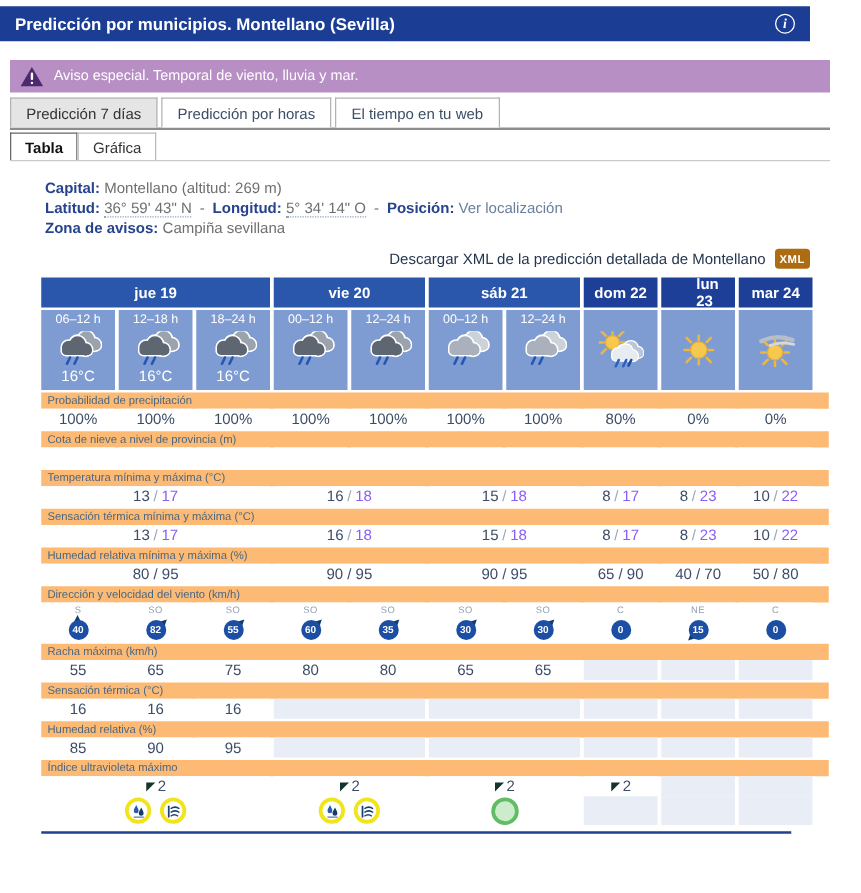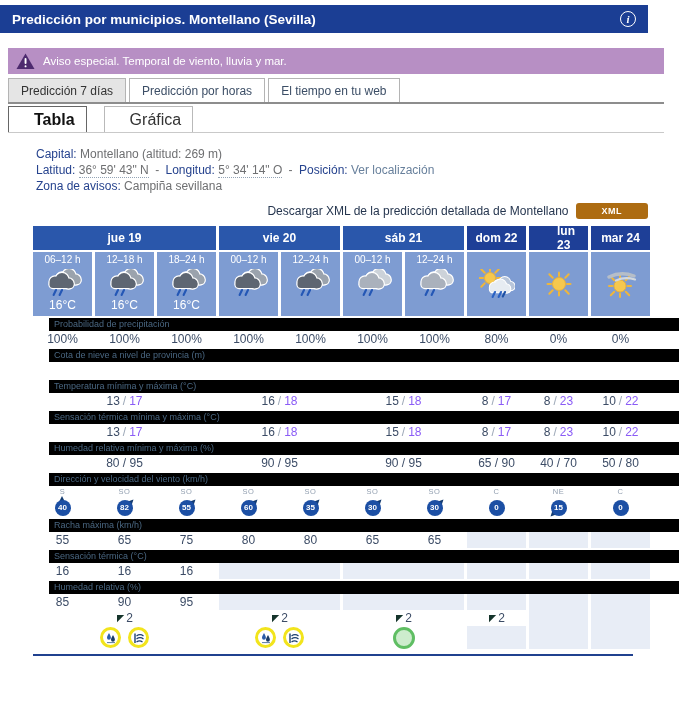--- a/index.html
+++ b/index.html
@@ -28,59 +28,59 @@
   }
   
   .tabs { margin:4px 0 0 8px; width:656px; display:flex; border-bottom:2px solid #8d8d8d; }
   .tab {
     font-size:12px; padding:5px 12px 4px 12px; border:1px solid #b4b4b4; border-bottom:none;
     margin-right:3px; background:#fff; color:#3c4e66; cursor:pointer; white-space:nowrap;
   }
   .tab.active { background:#e5e5e5; color:#333; }
   .subtabs { margin:2px 0 0 8px; width:656px; display:flex; border-bottom:1px solid #c9c9c9; }
   .subtab {
-    font-size:16px; padding:4px 11px 3px 25px; border:1px solid #b9b9b9; border-bottom:none;
-    background:#fff; color:#333; cursor:pointer; margin-right:17px;
+    font-size:12px; padding:4px 11px 3px 11px; border:1px solid #b9b9b9; border-bottom:none;
+    background:#fff; color:#333; cursor:pointer; margin-right:0;
   }
   .subtab.active { font-weight:bold; border-color:#666; color:#111; }
   
   .info { margin:13px 0 0 36px; font-size:12px; color:#6e6f71; line-height:16px; }
-  .info .lbl { color:#26438e; font-weight:normal; }
+  .info .lbl { color:#26438e; font-weight:bold; }
   .coord { border-bottom:1px dotted #93a3b5; }
   .loclink { color:#68809c; cursor:pointer; }
   .sep { padding:0 3px; }
   
   .xmlrow {
     width:648px; margin-top:9px; display:flex; justify-content:flex-end; align-items:center;
     gap:7px; font-size:12px; color:#26364f;
   }
   .xmlbtn {
     background:#ad6c12; color:#fff; font-size:9px; font-weight:bold;
-    padding:3px 26px; border-radius:3px; cursor:pointer; letter-spacing:0.5px;
+    padding:3px 4px; border-radius:3px; cursor:pointer; letter-spacing:0.5px;
   }
   
   .ftable { margin:7px 0 0 33px; width:630px; }
   .fgrid { display:grid; grid-template-columns:repeat(10,59px); column-gap:3px; width:617px; }
   .dayrow { }
   .dayhdr {
     height:24px; color:#fff; font-size:12px; font-weight:bold;
     display:flex; align-items:center; justify-content:center;
   }
   .dayhdr.hourly { background:#2a57ab; }
   .dayhdr.daily  { background:#1e3f97; }
   .bodyrow { margin-top:2px; }
   .fcol { background:#7e9cd2; height:64px; display:flex; flex-direction:column; align-items:center; }
   .fcol.daily { justify-content:center; }
   .fhours { font-size:10px; color:#fff; height:14px; line-height:14px; margin-top:1px; }
   .ficon { flex:0 0 auto; display:flex; align-items:center; justify-content:center; }
   .fcol:not(.daily) .ficon { flex:1 1 auto; }
   .ftemp { font-size:12px; color:#fff; height:16px; line-height:15px; margin-bottom:2px; }
   .band {
-    background:#000000; color:#4a6782; font-size:9px; height:13px; line-height:13px;
-    padding:0 5px; width:630px; margin-top:2px;margin-left:16px;
+    background:#fdba74; color:#4a6782; font-size:9px; height:13px; line-height:13px;
+    padding:0 5px; width:630px; margin-top:2px;
   }
   .vrow { margin-top:0; background:transparent; }
   .cell {
     background:#fff; height:16px; display:flex; align-items:center; justify-content:center;
     font-size:12px; color:#3c4c66;
   }
   .cell.empty { background:#e8edf6; }
   .vrow.windrow .cell { height:31px; }
   .vrow.avrow  .cell { height:23px; }
   .mm-sep { color:#9aa6b6; padding:0 3px; }
@@ -618,20 +618,21 @@
     <div class="fgrid vrow">
       <div class="cell">85</div>
       <div class="cell">90</div>
       <div class="cell">95</div>
       <div class="cell empty" style="grid-column: span 2;"></div>
       <div class="cell empty" style="grid-column: span 2;"></div>
       <div class="cell empty"></div>
       <div class="cell empty"></div>
       <div class="cell empty"></div>
     </div>
+    <div class="band">Índice ultravioleta máximo</div>
     <div class="fgrid vrow">
       <div class="cell" style="grid-column: span 3;">
         <span class="uv">
           <svg width="9" height="9" viewBox="0 0 9 9">
             <polygon points="1,1 8.2,1 1,8.2" fill="#15342b"></polygon>
           </svg>
           <span class="uvnum">2</span>
         </span>
       </div>
       <div class="cell" style="grid-column: span 2;">

